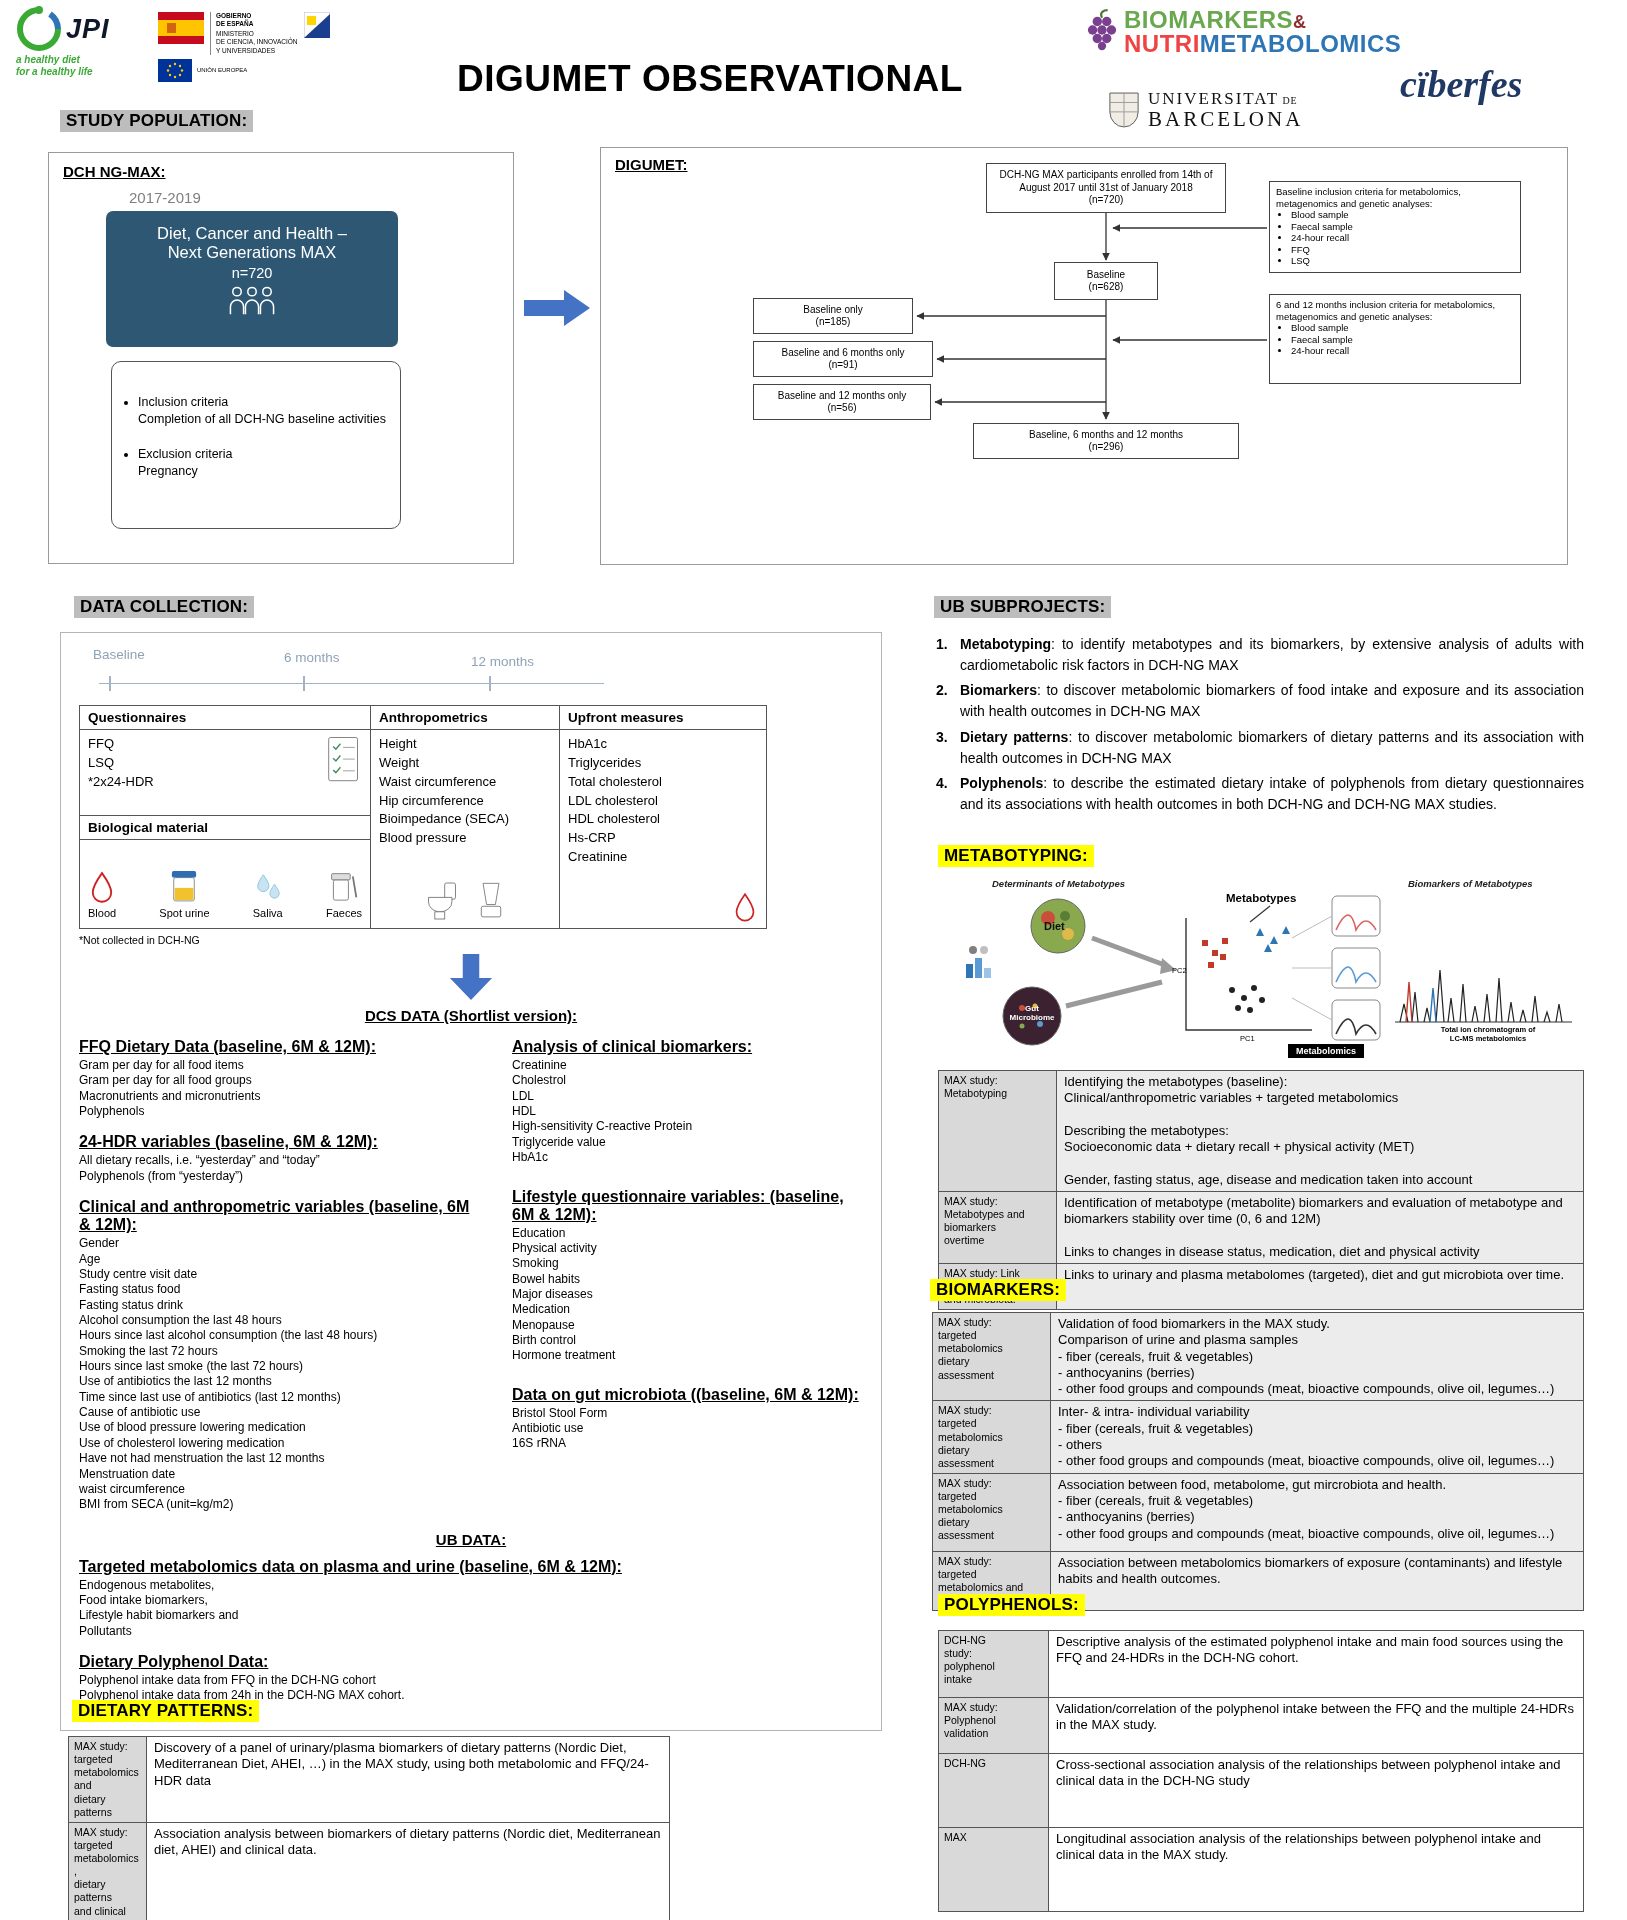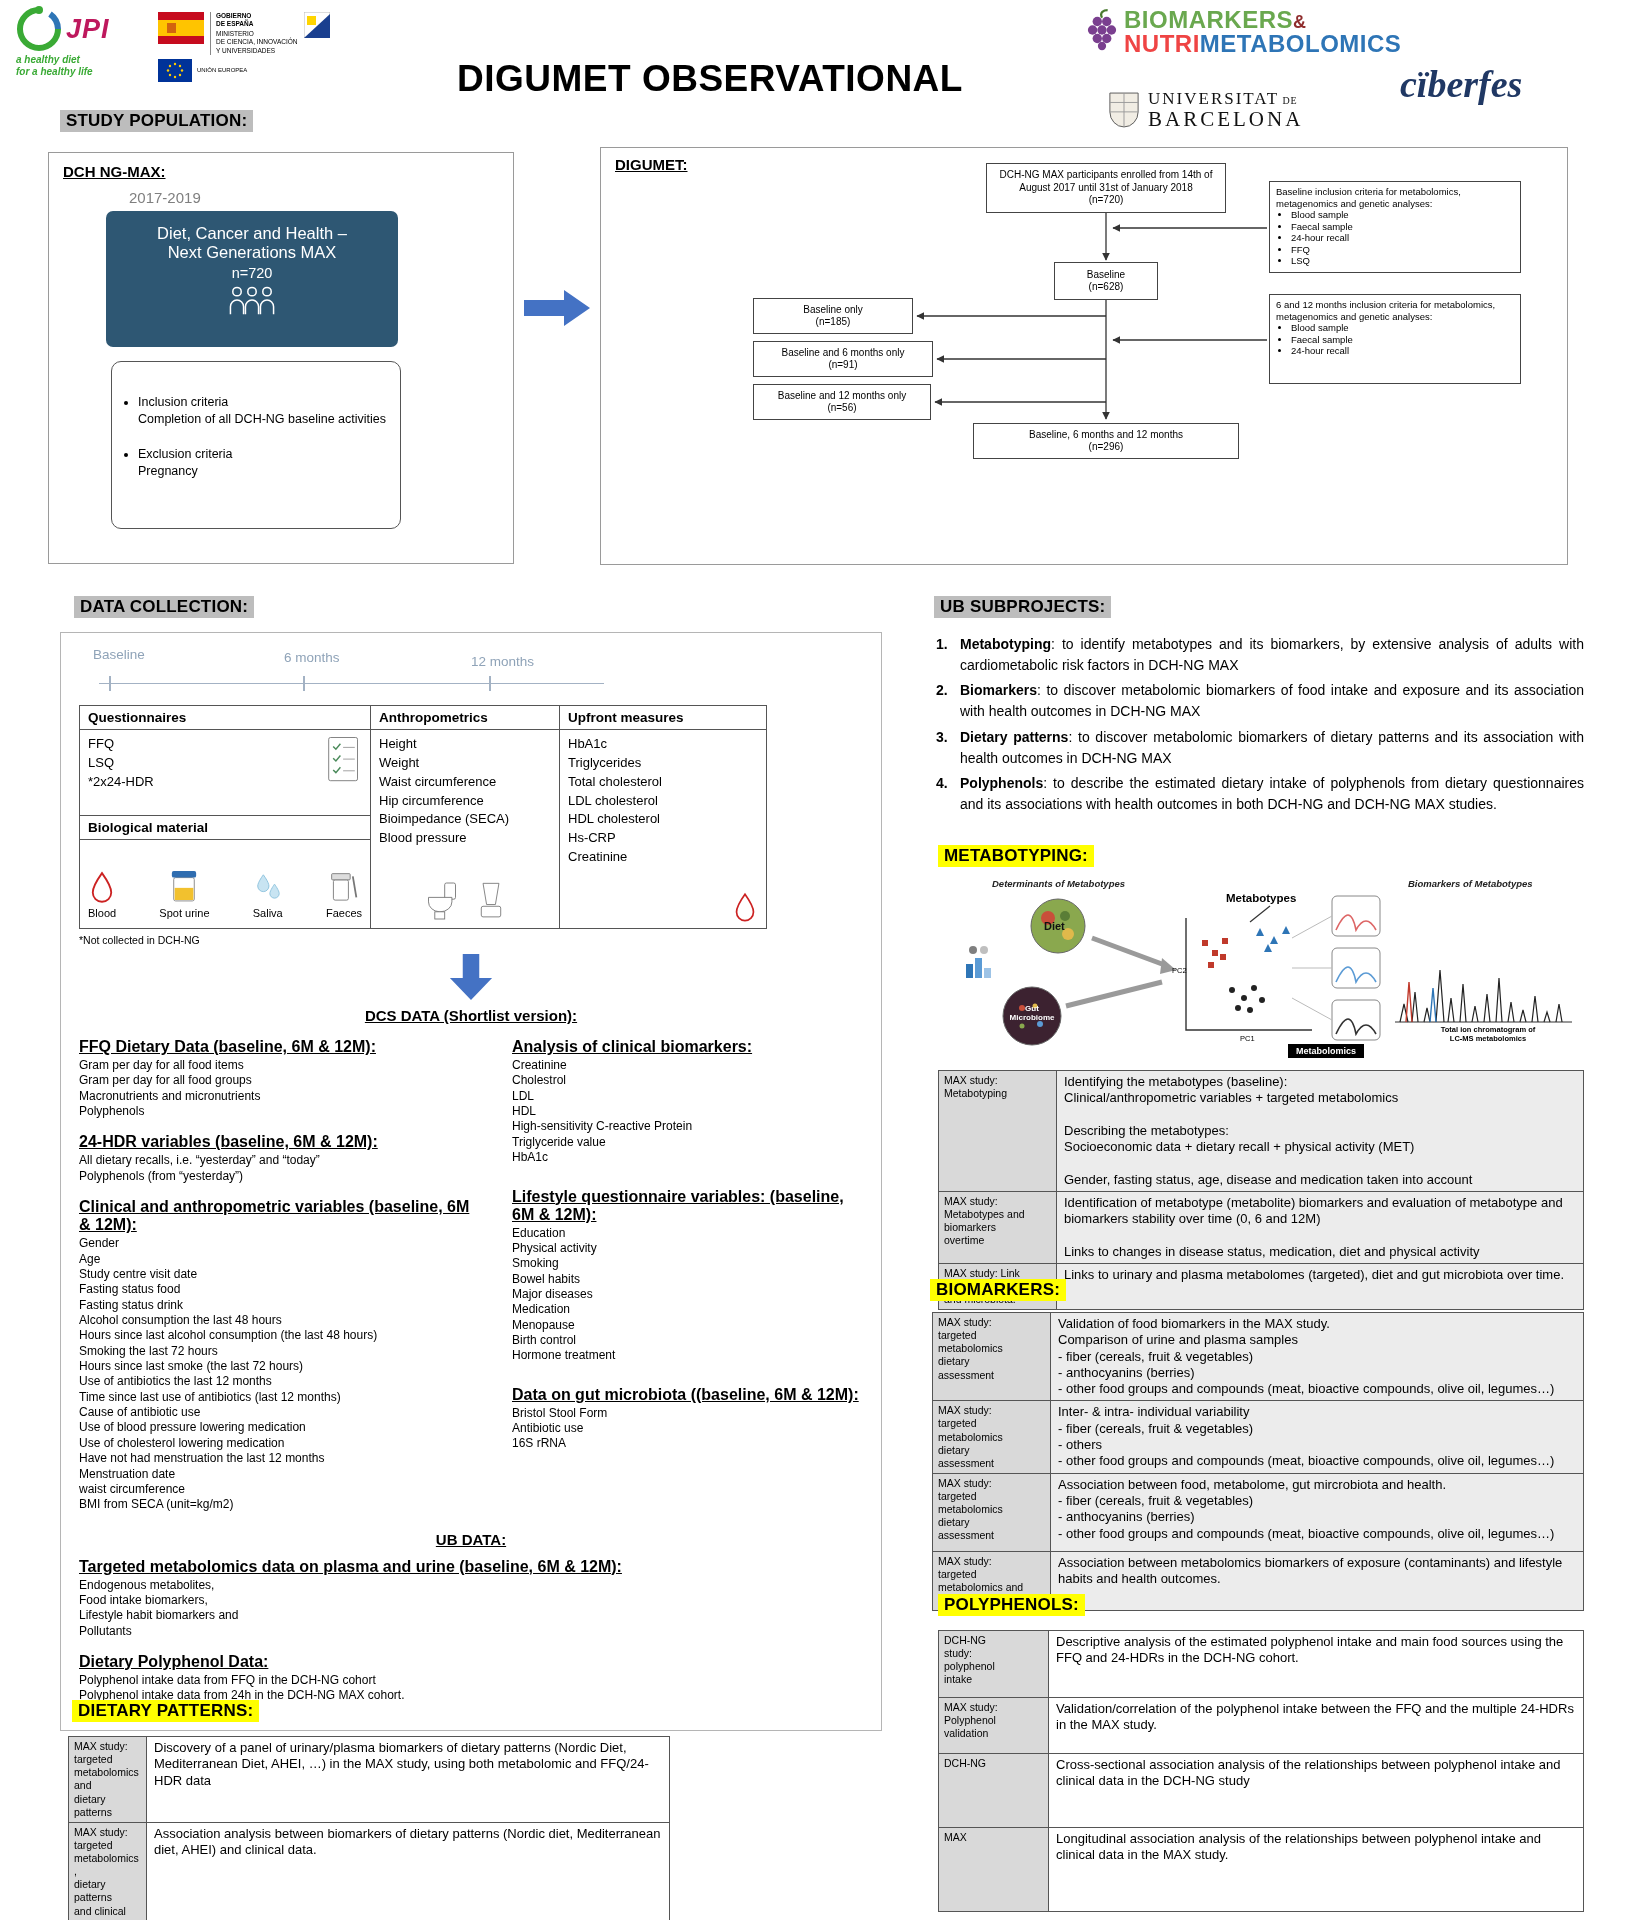--- a/index.html
+++ b/index.html
@@ -60,21 +60,21 @@
 
 <div id="page">
 
   <div class="abs" style="left:16px;top:6px;width:126px">
     <div style="display:flex;align-items:center;gap:4px">
       <svg width="46" height="46" viewBox="0 0 46 46">
         <path d="M23 4 a19 19 0 1 0 19 19" fill="none" stroke="#3aaa35" stroke-width="6"></path>
         <path d="M42 23 a19 19 0 0 0 -8 -15" fill="none" stroke="#2e75b6" stroke-width="6"></path>
         <circle cx="23" cy="4" r="4" fill="#3aaa35"></circle>
       </svg>
-      <span class="b" style="font-size:27px;font-style:italic;color:#be185d;letter-spacing:1px">JPI</span>
+      <span class="b" style="font-size:27px;font-style:italic;color:#0f172a;letter-spacing:1px">JPI</span>
     </div>
     <div class="pre b" style="font-size:10px;font-style:italic;color:#3aaa35;line-height:1.2;margin-top:2px">a healthy diet
 for a healthy life</div>
   </div>
 
   <div class="abs" style="left:158px;top:12px;width:200px">
     <div style="display:flex;gap:6px;align-items:flex-start">
       <svg width="46" height="32">
         <rect width="46" height="32" fill="#c60b1e"></rect>
           <rect y="8" width="46" height="16" fill="#ffc400"></rect>

